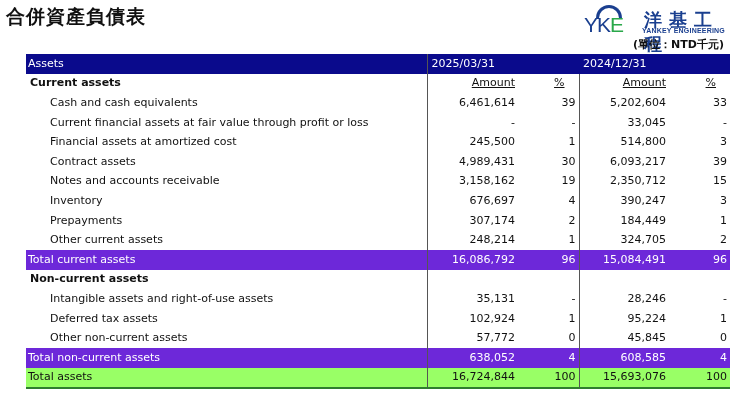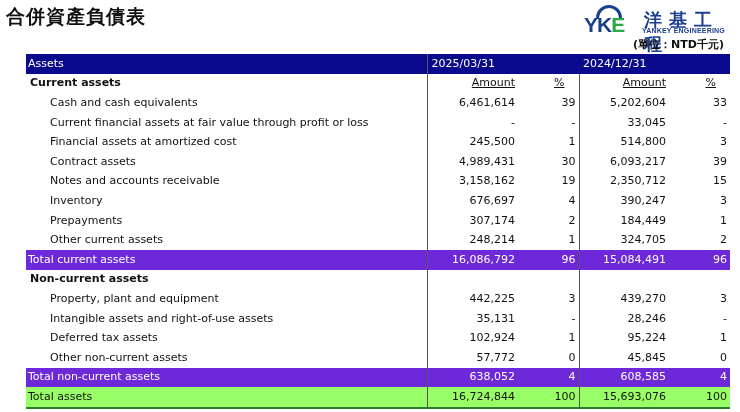--- a/index.html
+++ b/index.html
@@ -13,21 +13,21 @@
     font-size: 19px; font-weight: bold; letter-spacing: 1px; color: #111;
   }
   .logo { position: absolute; left: 584px; top: 4px; width: 150px; height: 32px; }
   .logo-mark { position: absolute; left: 0; top: 0; width: 48px; height: 32px; }
   .logo-arc {
     position: absolute; left: 12px; top: 1px; width: 26px; height: 14px;
     border: 3px solid #1a3f8f; border-bottom: none; border-radius: 16px 16px 0 0; box-sizing: border-box;
   }
   .logo-text {
     position: absolute; left: 0; top: 9px; font-family: "Liberation Sans", sans-serif;
-    font-weight: bold; font-size: 21px; letter-spacing: -1px; color: #1a3f8f;
+    font-weight: normal; font-size: 21px; letter-spacing: -1px; color: #1a3f8f;
   }
   .logo-text .e { color: #2aa84a; }
   .company-zh {
     position: absolute; left: 60px; top: 4px; font-size: 18px; font-weight: bold; color: #1a3f8f; letter-spacing: 7px;
   }
   .company-en {
     position: absolute; left: 58px; top: 23px; font-size: 7px; font-weight: bold; color: #1a3f8f;
     font-family: "Liberation Sans", sans-serif; letter-spacing: 0.2px;
   }
   .unit {
@@ -161,27 +161,20 @@
 
   <tr>
     <td style="font-weight:600">Non-current assets</td>
     <td class="bl"></td>
     <td></td>
     <td class="bl"></td>
     <td></td>
   </tr>
 
   <tr>
-    <td class="indent">Property, plant and equipment</td>
-    <td class="num bl">442,225</td>
-    <td class="pct">3</td>
-    <td class="num bl">439,270</td>
-    <td class="pct">3</td>
-  </tr>
-  <tr>
     <td class="indent">Intangible assets and right-of-use assets</td>
     <td class="num bl">35,131</td>
     <td class="pct">-</td>
     <td class="num bl">28,246</td>
     <td class="pct">-</td>
   </tr>
   <tr>
     <td class="indent">Deferred tax assets</td>
     <td class="num bl">102,924</td>
     <td class="pct">1</td>

